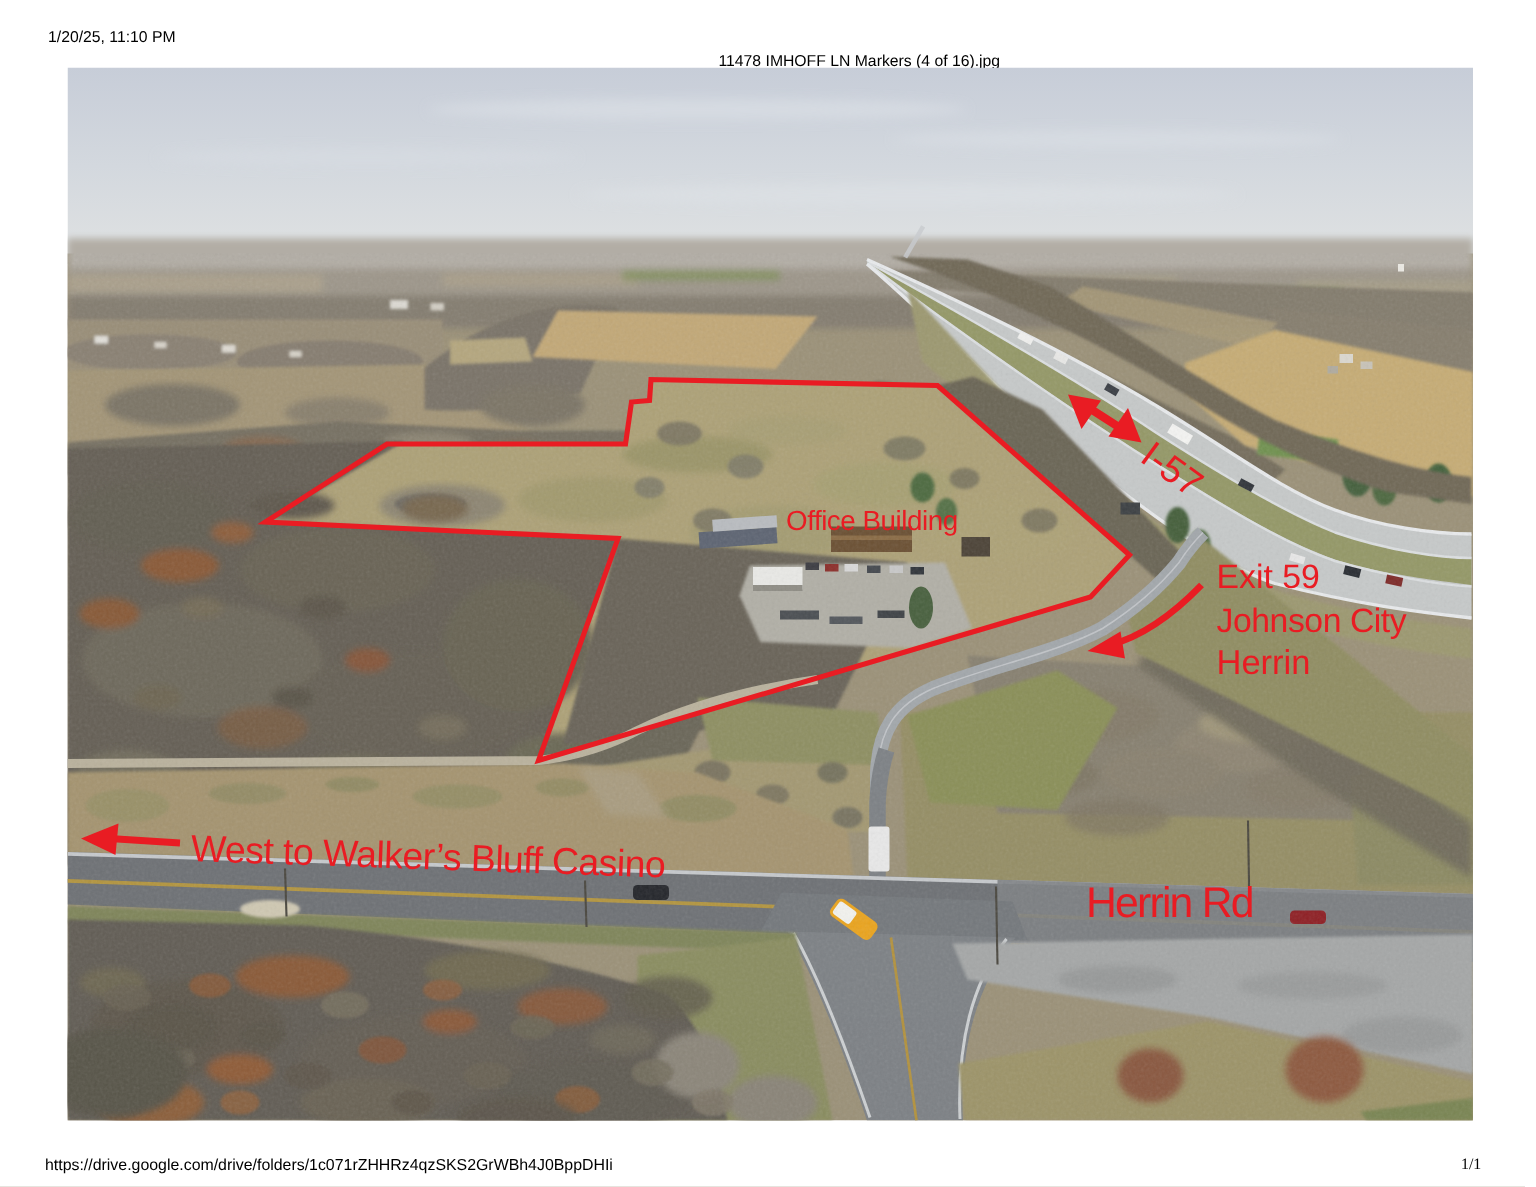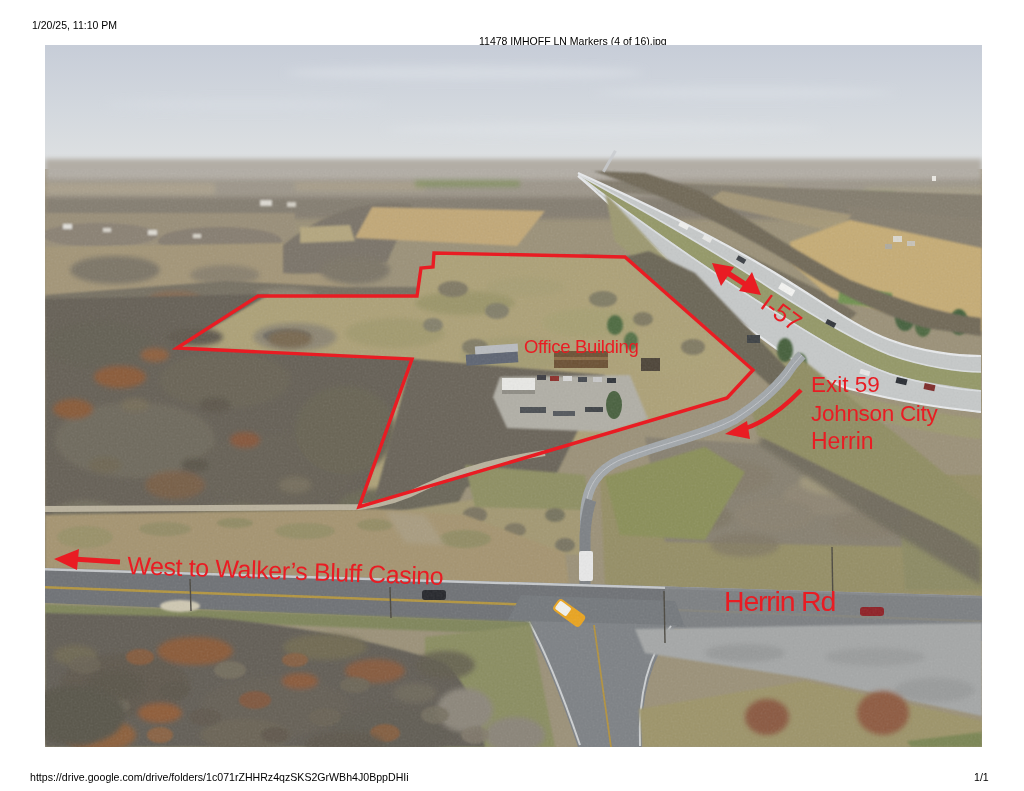--- a/index.html
+++ b/index.html
@@ -9,21 +9,21 @@
 </style>
 </head>
 <body>
 
 <div class="hdr" style="left:32px;top:19px;">1/20/25, 11:10 PM</div>
 
 <div class="hdr" style="left:479px;top:19px;margin-top:16px;">11478 IMHOFF LN Markers (4 of 16).jpg</div>
 
 <div class="ftr" style="left:30px;top:771px;">https://drive.google.com/drive/folders/1c071rZHHRz4qzSKS2GrWBh4J0BppDHIi</div>
 
-<div class="ftr" style="left:974px;top:771px;">1/1</div>
+<div class="ftr" style="left:974px;top:771px;font-family:Liberation Serif, serif;">1/1</div>
 
 <svg style="position:absolute;left:45px;top:44.6px;" width="937" height="702" viewBox="0 0 937 702">
 <defs>
 <linearGradient id="sky" x1="0" y1="0" x2="0" y2="1">
   <stop offset="0" stop-color="#c7cdd8"></stop>
   <stop offset="0.5" stop-color="#d3d8de"></stop>
   <stop offset="0.85" stop-color="#dcdfe1"></stop>
   <stop offset="1" stop-color="#d2d3d1"></stop>
 </linearGradient>
 <filter id="grain" x="0" y="0" width="100%" height="100%">

